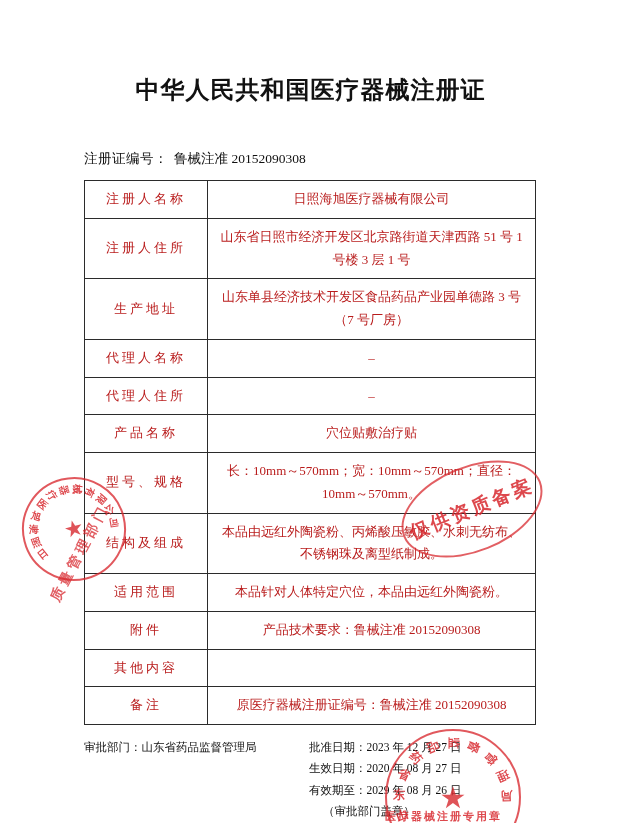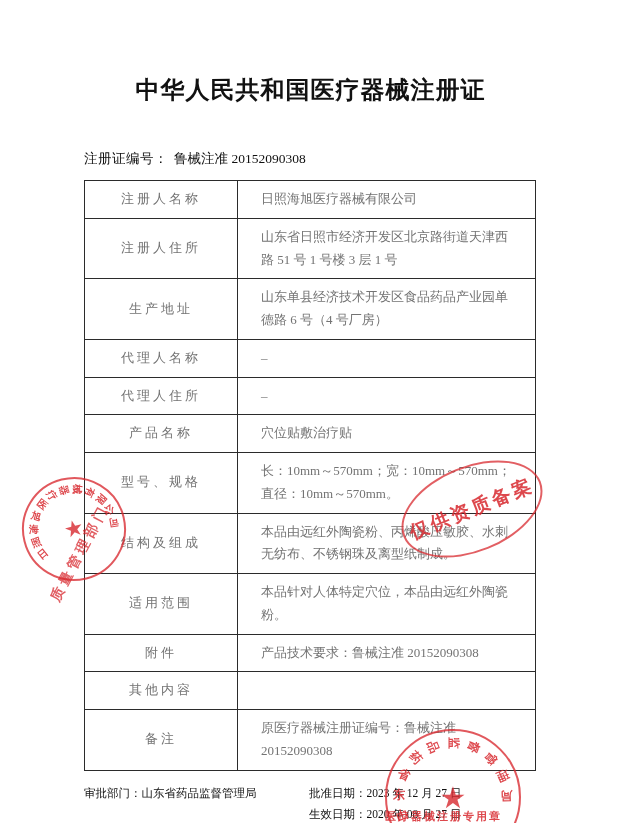--- a/index.html
+++ b/index.html
@@ -42,33 +42,33 @@
   table.cert {
     border-collapse: collapse;
     width: 452px;
     margin-left: 84px;
     margin-top: 12px;
     table-layout: fixed;
     font-size: 13px;
   }
   table.cert td {
     border: 1px solid #2b2b2b;
-    padding: 7px 23px;
+    padding: 7px 8px;
     vertical-align: middle;
     line-height: 1.75;
-    color: #737373;
+    color: #b91c1c;
   }
   td.key {
     width: 106px;
     text-align: center;
     letter-spacing: 3px;
     white-space: nowrap;
   }
   td.val {
-    text-align: left;
+    text-align: center;
     padding-left: 11px;
   }
   .dash { color: #111; }
 
   .footer {
     position: relative;
     margin-top: 12px;
     margin-left: 84px;
     width: 452px;
     font-size: 11.5px;
@@ -219,21 +219,21 @@
       <tr>
         <td class="key">注册人名称</td>
         <td class="val">日照海旭医疗器械有限公司</td>
       </tr>
       <tr>
         <td class="key">注册人住所</td>
         <td class="val">山东省日照市经济开发区北京路街道天津西路 51 号 1 号楼 3 层 1 号</td>
       </tr>
       <tr>
         <td class="key">生产地址</td>
-        <td class="val">山东单县经济技术开发区食品药品产业园单德路 6 号（4 号厂房）</td>
+        <td class="val">山东单县经济技术开发区食品药品产业园单德路 3 号（7 号厂房）</td>
       </tr>
       <tr>
         <td class="key">代理人名称</td>
         <td class="val dash">–</td>
       </tr>
       <tr>
         <td class="key">代理人住所</td>
         <td class="val dash">–</td>
       </tr>
       <tr>

